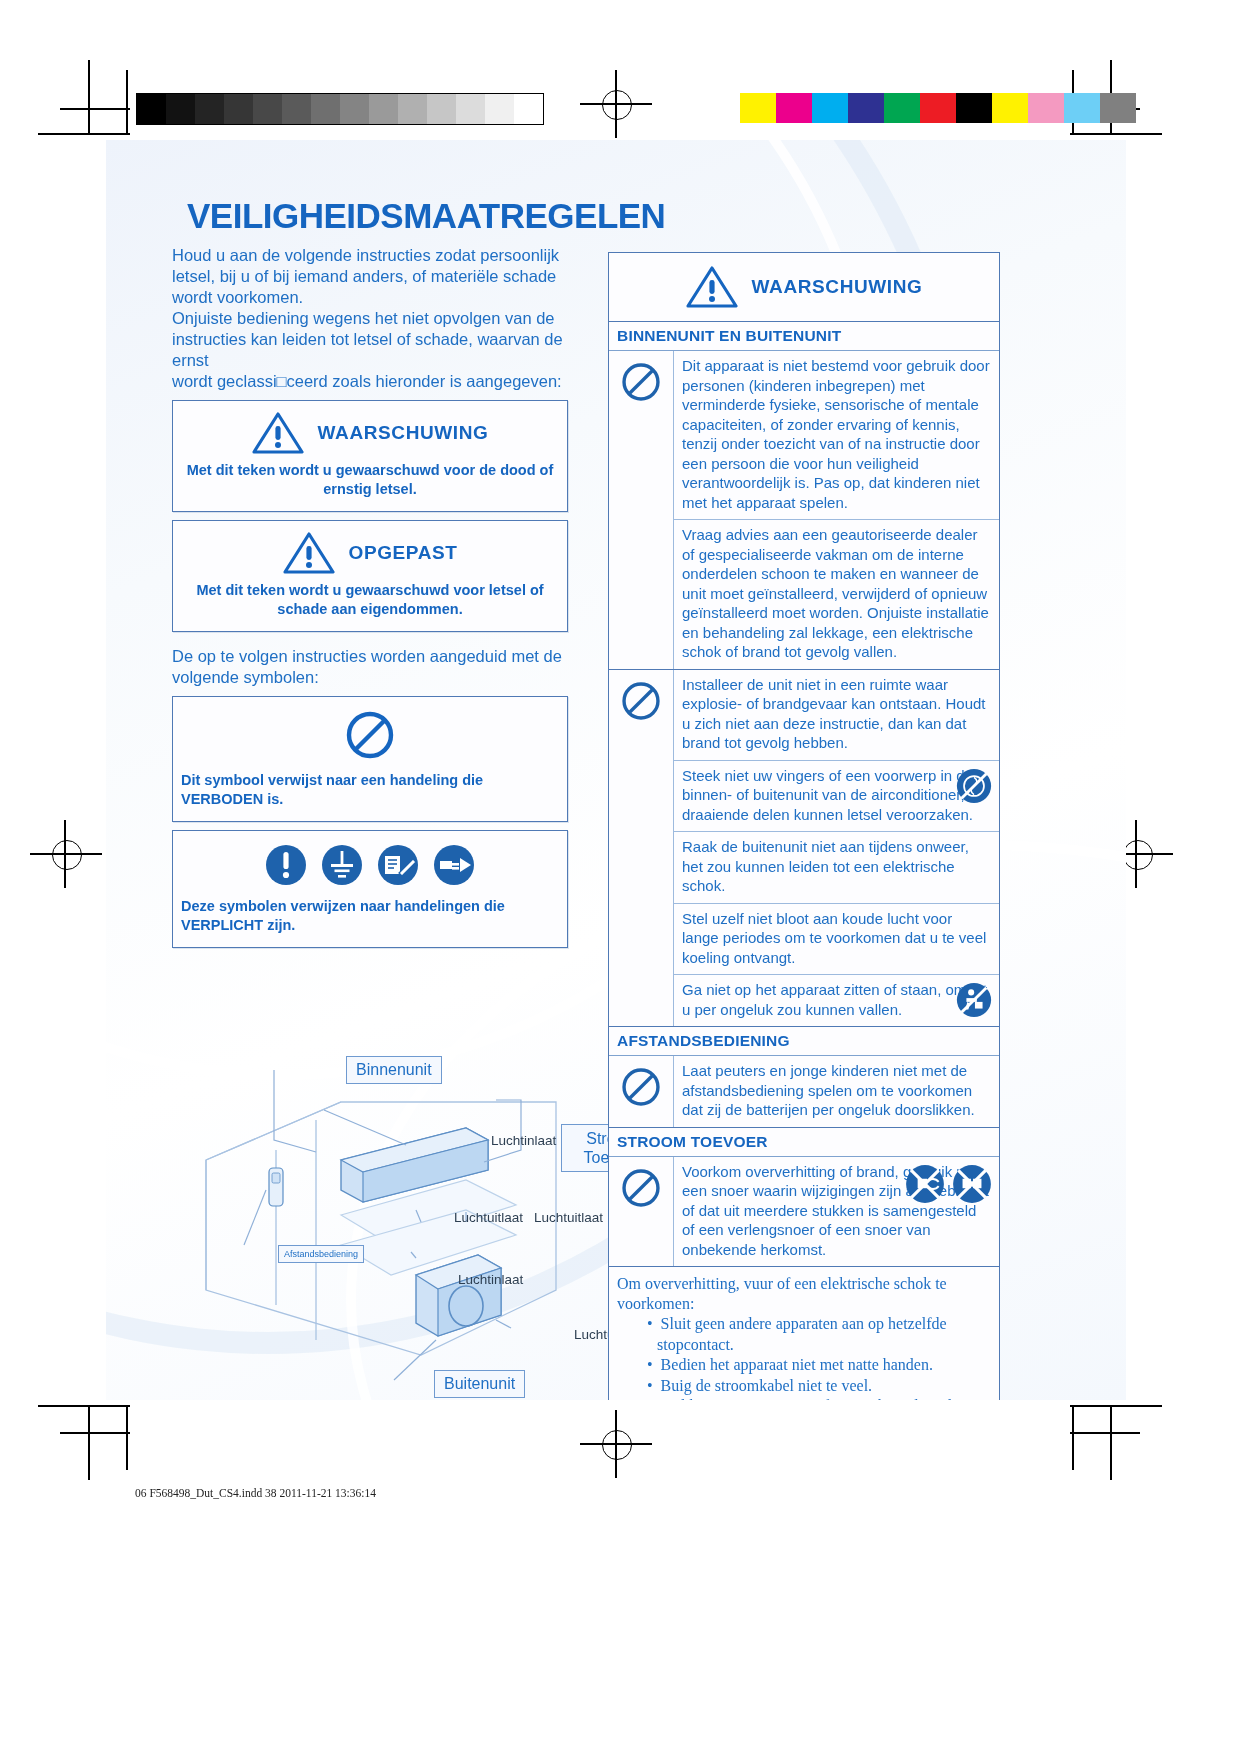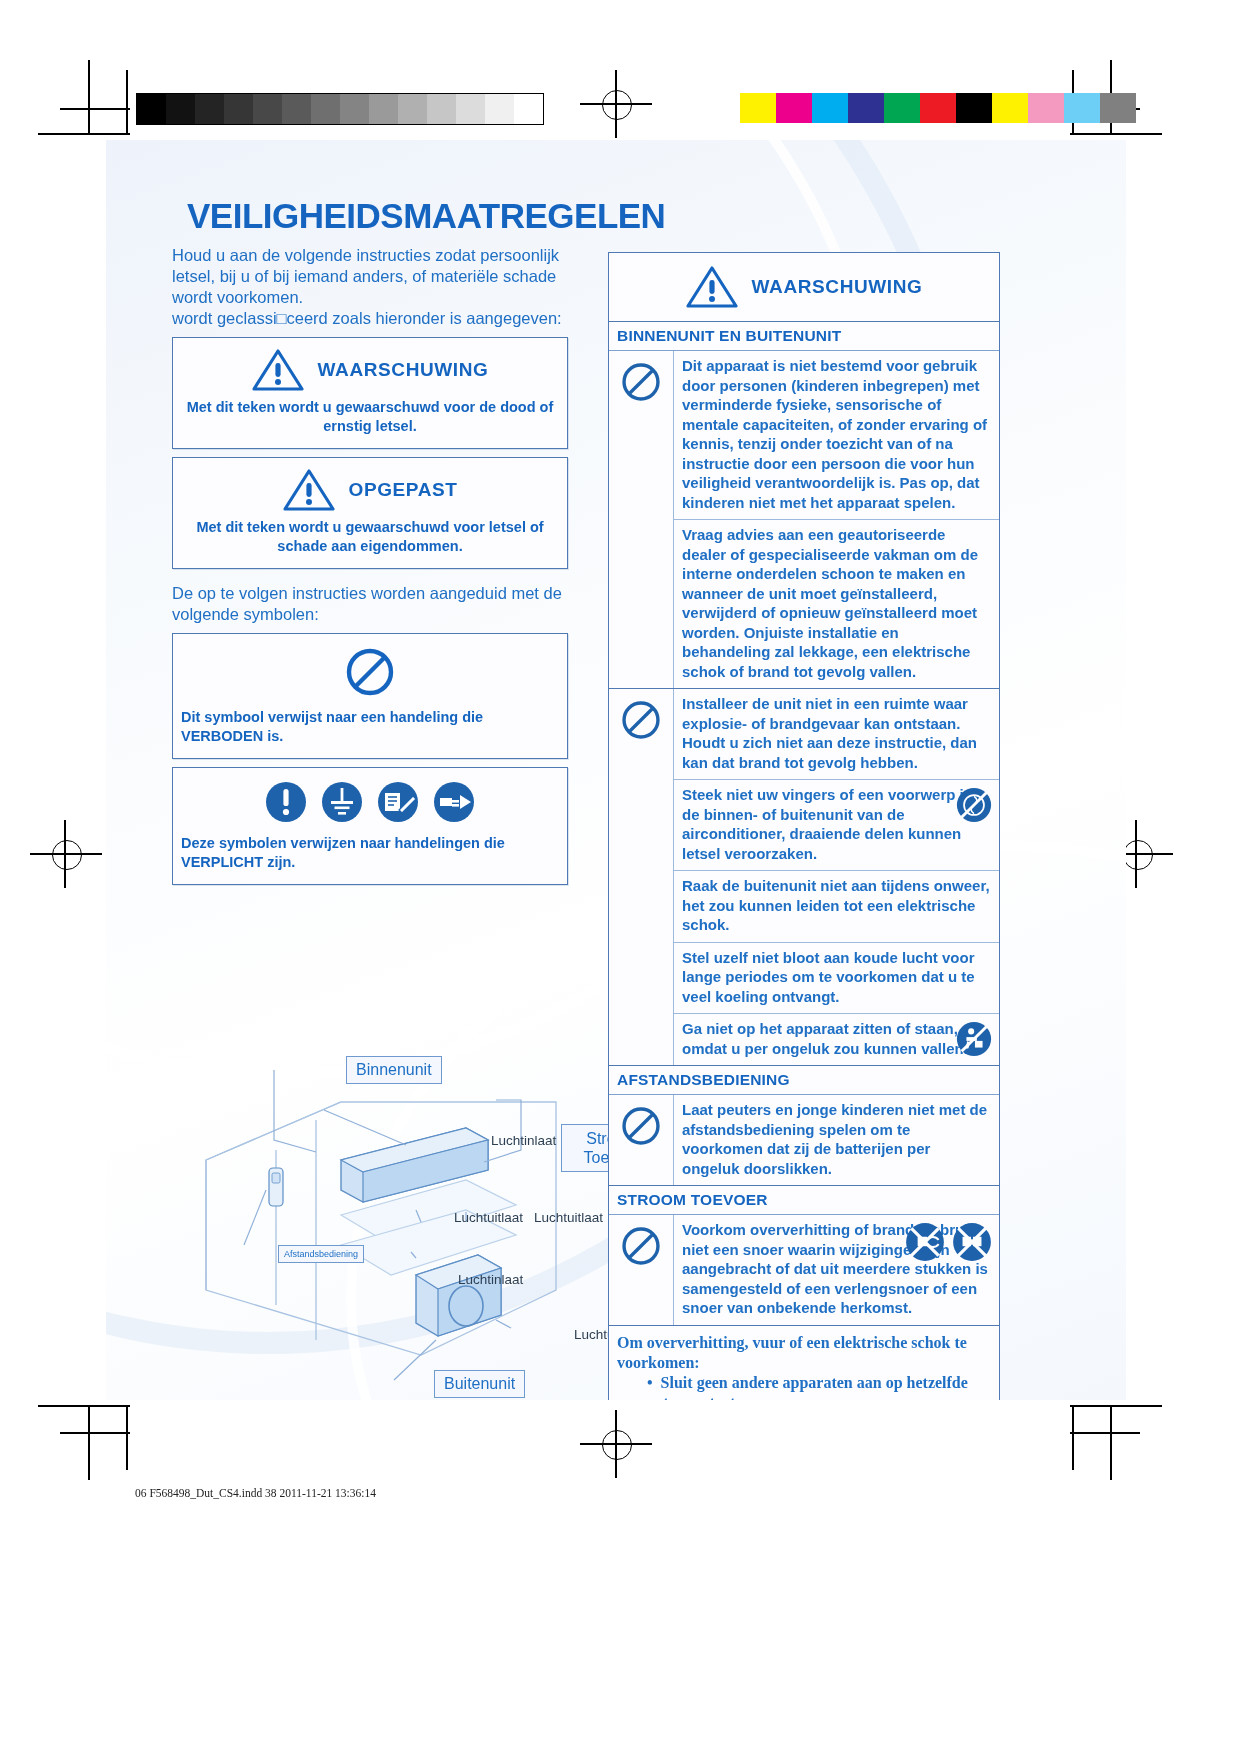--- a/index.html
+++ b/index.html
@@ -56,21 +56,21 @@
 
   
   .rightcol{position:absolute;left:502px;top:112px;width:390px;
             border:1.6px solid #4f79b5;background:#fdfdff;}
   .warnhead{border-bottom:1.4px solid #4f79b5;padding:12px 0;text-align:center;}
   .warnhead .row{display:flex;align-items:center;justify-content:center;gap:14px;}
   .warnhead .lbl{font-size:19px;font-weight:bold;letter-spacing:.6px;color:#1565c0;}
 
   .secthead{border-bottom:1.3px solid #7fa3d0;padding:5px 8px;
             font-size:15.5px;font-weight:bold;color:#1565c0;letter-spacing:.2px;}
-  .trow{display:flex;border-bottom:1.3px solid #9dbade;font-weight:bold;}
+  .trow{display:flex;border-bottom:1.3px solid #9dbade;}
   .trow:last-child{border-bottom:none;}
   .tcell{flex:1;padding:5px 8px 7px;font-size:15px;line-height:19.5px;color:#1f6fc4;
          position:relative;}
   .tcell .serif{font-family:"Liberation Serif",serif;font-size:16px;line-height:20px;}
   .rowicons{position:absolute;right:6px;top:6px;display:flex;gap:5px;}
 
   .group{display:flex;border-bottom:1.3px solid #4f79b5;}
   .group .gicon{width:64px;flex:0 0 64px;border-right:1.3px solid #9dbade;
                 display:flex;align-items:flex-start;justify-content:center;padding-top:10px;}
   .group .gbody{flex:1;}
@@ -170,20 +170,21 @@
 
   <div class="swoosh" style="left:-420px;top:-260px;width:1180px;height:1180px;"></div>
   <div class="swoosh2" style="left:-560px;top:-330px;width:1400px;height:1500px;"></div>
   <div class="swoosh" style="left:240px;top:700px;width:1250px;height:900px;"></div>
 
   <h1 class="title">VEILIGHEIDSMAATREGELEN</h1>
 
   <div class="leftcol">
 
     <div class="intro">Houd u aan de volgende instructies zodat persoonlijk letsel, bij u of bij iemand anders, of materiële schade wordt voorkomen.</div>
+    <div class="intro">Onjuiste bediening wegens het niet opvolgen van de instructies kan leiden tot letsel of schade, waarvan de ernst</div>
     <div class="intro serif">wordt geclassi□ceerd zoals hieronder is aangegeven:</div>
 
     <div class="sigbox">
       <div class="row">
         <span>
           <svg width="52" height="44" viewBox="0 0 52 44">
             <path d="M26 3 L50 41 L2 41 Z" fill="none" stroke="#1565c0" stroke-width="3.2" stroke-linejoin="round"></path>
             <rect x="23.4" y="15" width="5.2" height="14" rx="2.4" fill="#1565c0"></rect>
             <circle cx="26" cy="34" r="3" fill="#1565c0"></circle>
           </svg>

